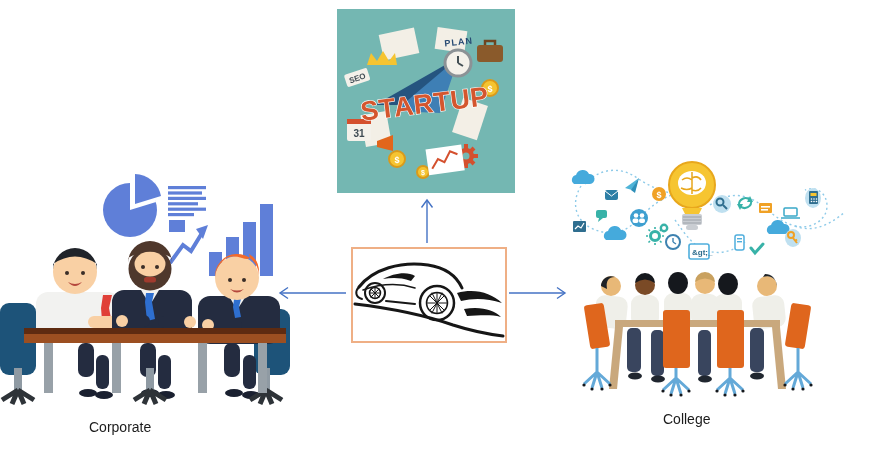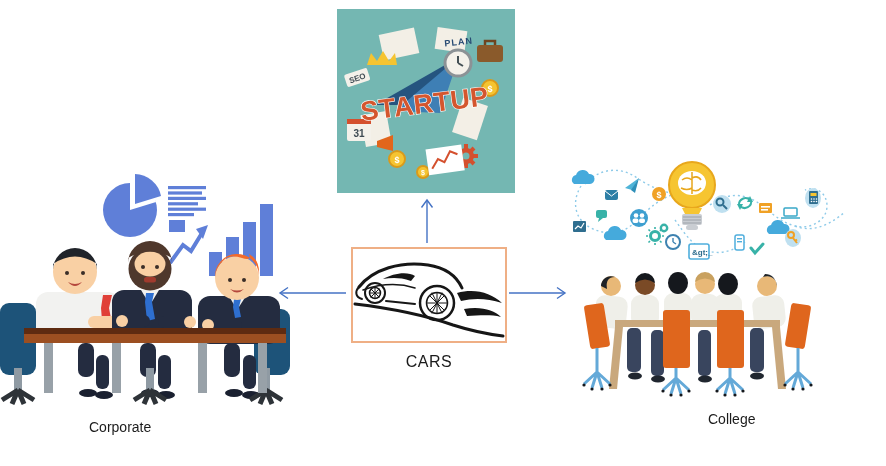--- a/index.html
+++ b/index.html
@@ -2,21 +2,21 @@
 <html><head>
 <meta charset="utf-8">
 <style>
   html,body{margin:0;padding:0;background:#fff;}
   #canvas{position:relative;width:886px;height:466px;background:#ffffff;overflow:hidden;
           font-family:"Liberation Sans", sans-serif;}
   .abs{position:absolute;}
   .caption{position:absolute;color:#1b1b1b;font-size:14px;line-height:1.2;}
   #cars-label{left:351px;top:352px;width:156px;text-align:center;font-size:16px;letter-spacing:0.5px;}
   #corporate-label{left:89px;top:419px;}
-  #college-label{left:663px;top:411px;margin-left:45px;}
+  #college-label{left:663px;top:411px;}
   #startup-img{left:337px;top:9px;width:178px;height:184px;}
   #cars-box{left:351px;top:247px;width:152px;height:92px;background:#fff;border:2px solid #EFAF85;}
   #corp-illust{left:0px;top:163px;width:292px;height:247px;}
   #coll-illust{left:565px;top:150px;width:320px;height:255px;}
   #arrow-layer{left:0;top:0;width:886px;height:466px;pointer-events:none;}
   svg{display:block;}
 </style>
 </head>
 <body>
 
@@ -95,21 +95,20 @@
         <circle cx="84" cy="54" r="10.5" stroke-width="1.5"></circle>
         <path d="M84,43.5 V64.5 M73.5,54 H94.5 M76.5,46.5 L91.5,61.5 M91.5,46.5 L76.5,61.5 M79,44 L89,64 M89,44 L79,64" stroke-width="1"></path>
       </g>
       <g fill="#161616">
         <path d="M30,30 C40,24 55,22 62,27 L58,32 C46,28 38,29 30,30 Z"></path>
         <path d="M104,44 C122,39 138,44 149,54 C134,49 120,49 108,52 Z"></path>
         <path d="M111,60 C128,57 141,61 148,68 C136,65 124,67 114,67 Z"></path>
       </g>
     </svg>
   </div>
-  <div id="cars-label" class="caption abs">CARS</div>
 
   <svg id="corp-illust" class="abs" viewBox="0 0 292 247">
 
     <g fill="#5F7FD8">
       <circle cx="130" cy="47" r="27"></circle>
       <path d="M130,47 L130,17 A27,27 0 0 1 156,39 Z" fill="#ffffff"></path>
       <path d="M135,41 L135,11 A27,27 0 0 1 161,33 Z"></path>
     </g>
     <g fill="#5F7FD8">
       <rect x="168" y="23" width="38" height="3.2"></rect>

